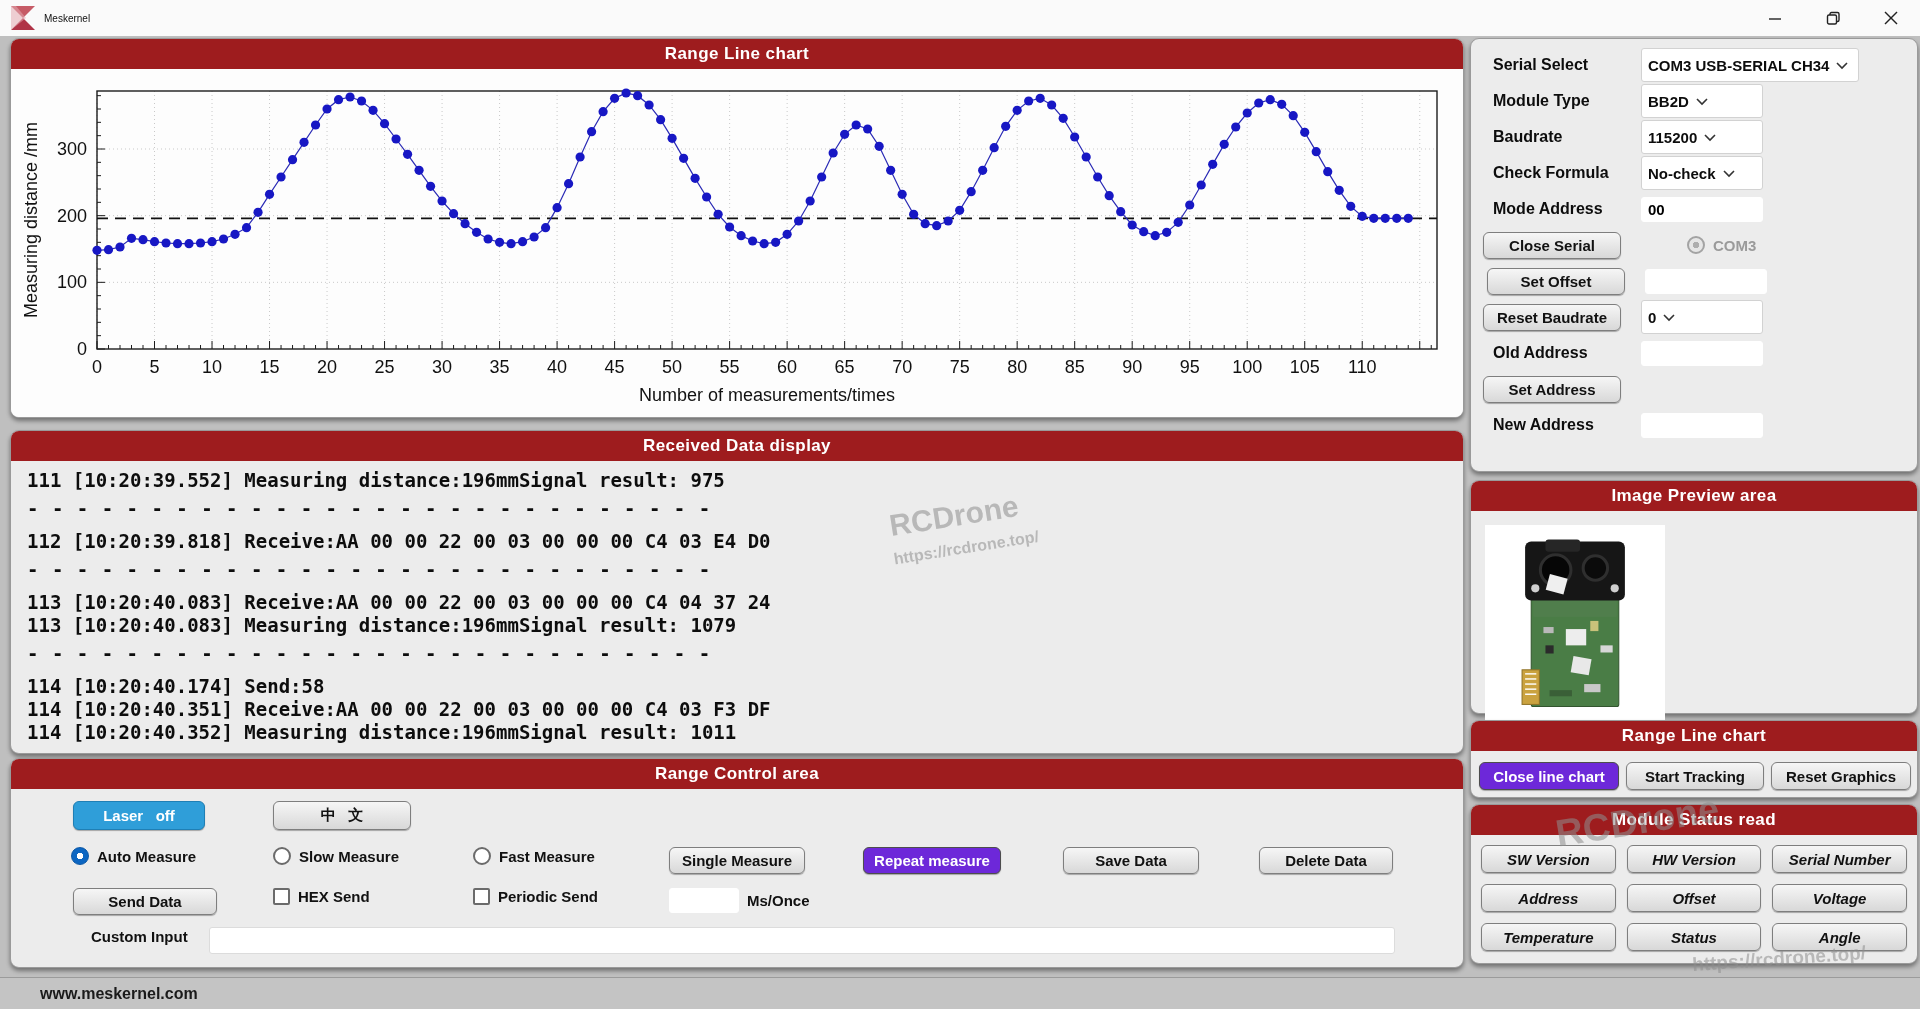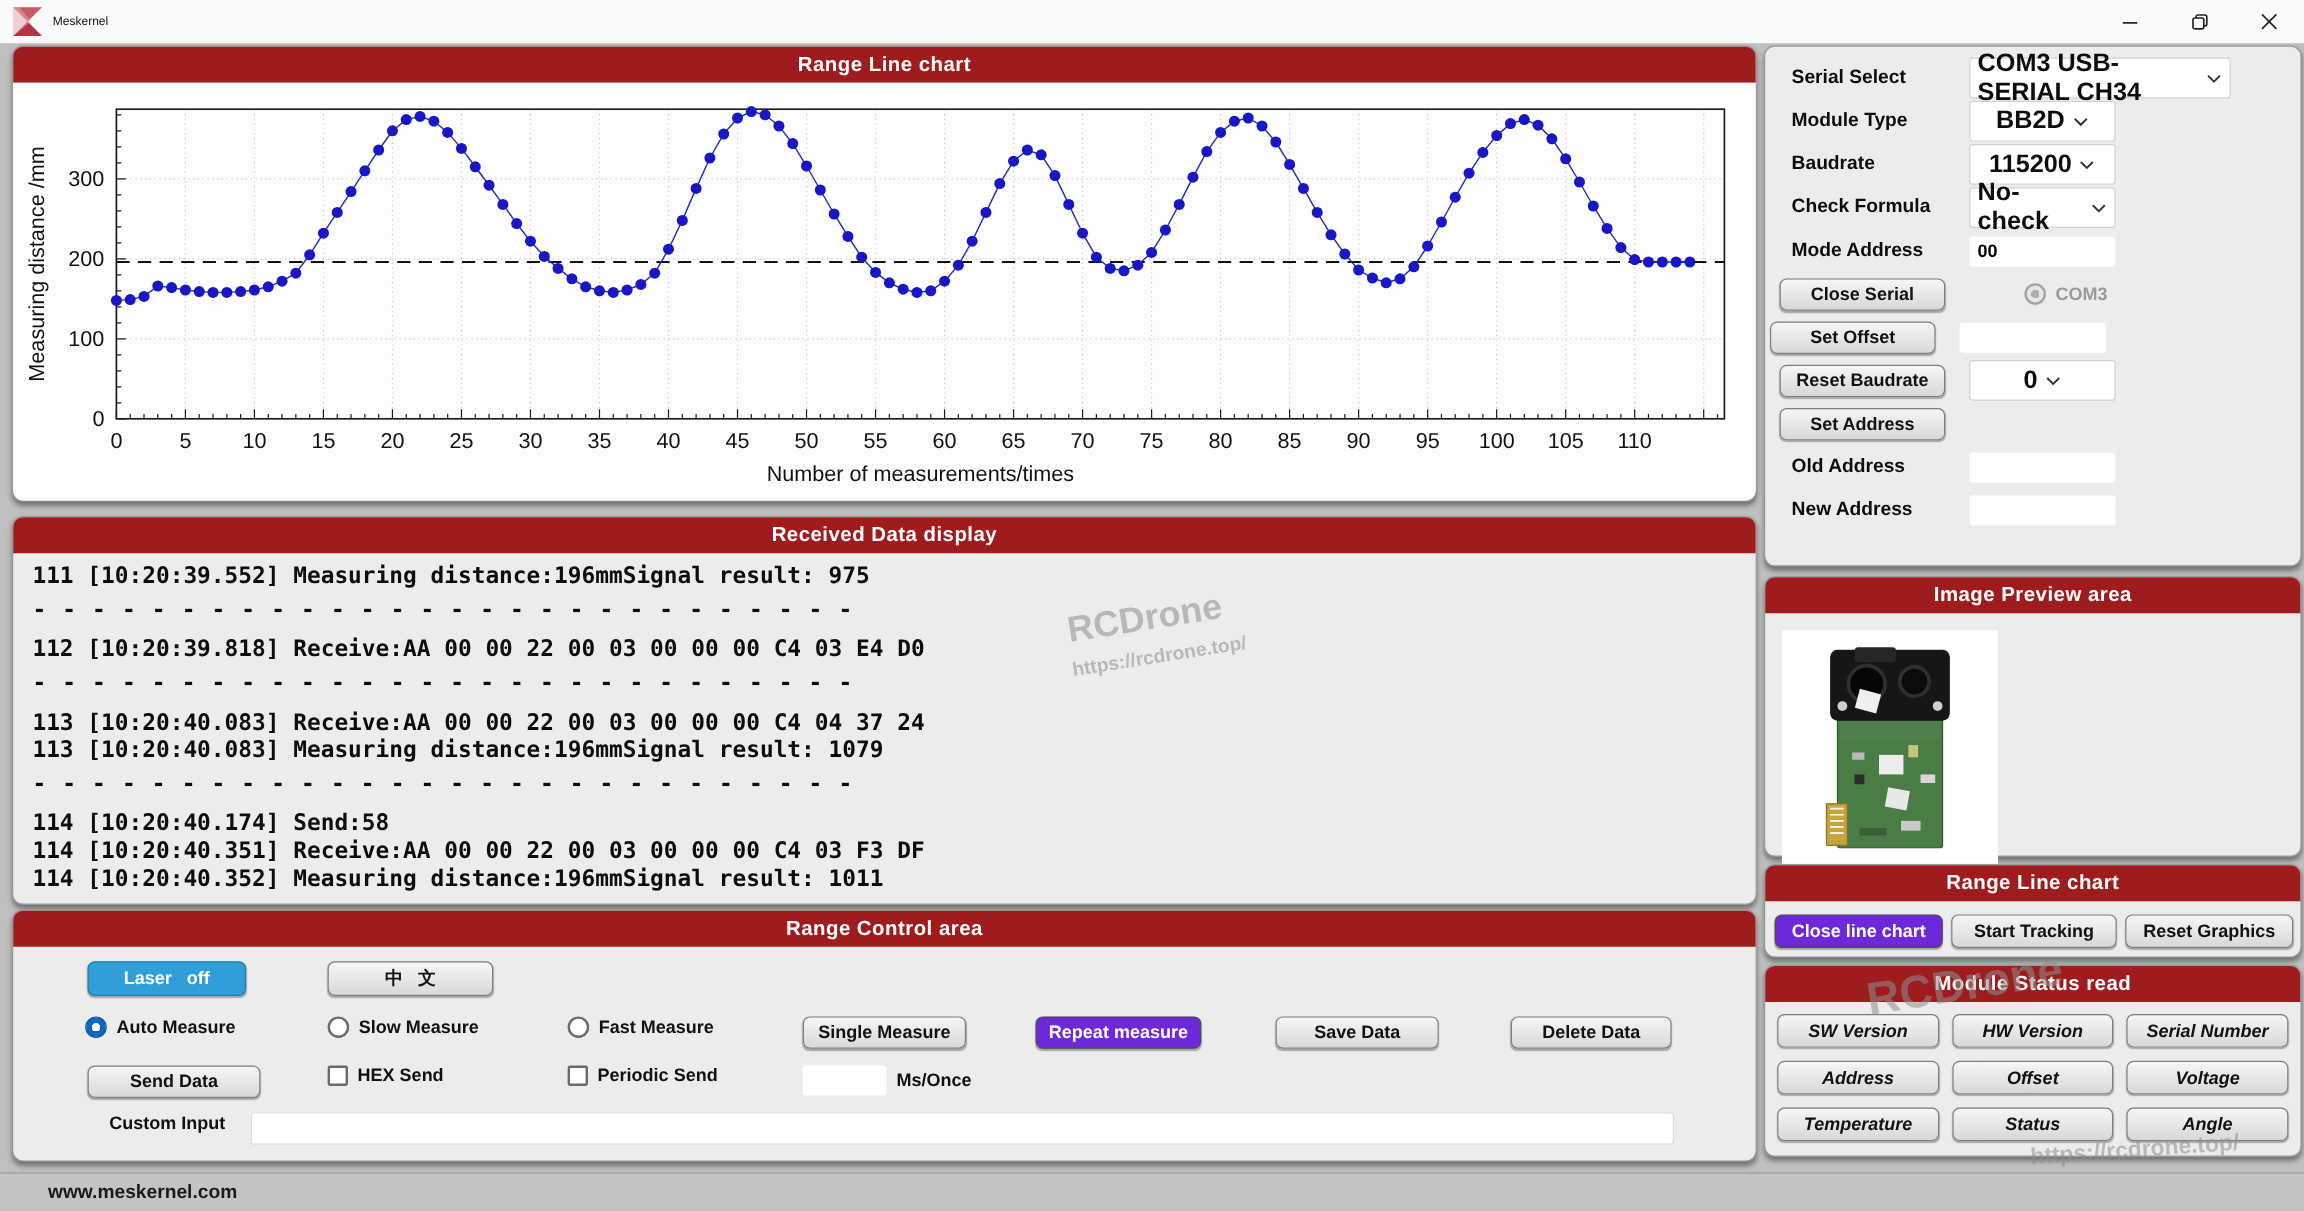--- a/index.html
+++ b/index.html
@@ -63,22 +63,22 @@
   .checkbox{width:17px;height:17px;box-sizing:border-box;background:#fff;border:2px solid #6b6b6b;border-radius:2px;flex:none;}
   .ctl-label{font-size:15px;font-weight:700;color:#111;margin-left:8px;white-space:pre;}
   .hrow{position:absolute;display:flex;align-items:center;}
   .tinput{background:#fff;border:1px solid #c9c9c9;border-radius:3px;height:25px;box-sizing:border-box;
     font-family:"Liberation Sans",sans-serif;font-size:15px;font-weight:700;padding:0 6px;outline:none;}
   
   .srow{display:flex;align-items:center;height:36px;padding:0 0 0 22px;}
   .srow .slabel{width:148px;font-size:16px;font-weight:700;color:#0d0d0d;}
   .dd{
     background:#fff;border:1px solid #d2d2d2;border-radius:3px;height:27px;box-sizing:border-box;
-    display:flex;align-items:center;justify-content:center;padding:16px 6px;
-    font-size:21px;font-weight:700;color:#0d0d0d;
+    display:flex;align-items:center;justify-content:flex-start;padding:16px 6px;
+    font-size:15px;font-weight:700;color:#0d0d0d;
   }
   .chev{display:flex;align-items:center;margin-left:6px;}
   .sbtn{width:138px;}
   
   .photo-card{position:absolute;left:14px;top:14px;width:180px;height:200px;background:#fff;display:flex;align-items:center;justify-content:center;}
   
   #module-status-grid{
     position:absolute;left:10px;top:10px;right:10px;
     display:grid;grid-template-columns:1fr 1fr 1fr;gap:11px 11px;
   }
@@ -570,41 +570,41 @@
       <span class="slabel">Mode Address</span>
       <input class="tinput" style="width: 122px; border-color: rgb(255, 255, 255);" value="00">
     </div>
     <div class="srow" style="padding-left:12px;gap:44px;">
       <div class="btn sbtn">Close Serial</div>
       <div class="hrow" style="position:static;margin-left:22px;">
         <div class="radio disabled"></div>
         <span class="ctl-label" style="color:#9a9a9a;">COM3</span>
       </div>
     </div>
-    <div class="srow" style="padding-left:4px;">
+    <div class="srow" style="padding-left:16px;">
       <div class="btn sbtn">Set Offset</div>
       <input class="tinput" style="width: 122px; margin-left: 20px; border-color: rgb(255, 255, 255);" value="">
     </div>
     <div class="srow" style="padding-left:12px;">
       <div class="btn sbtn">Reset Baudrate</div>
       <div class="dd" style="width:122px;margin-left:20px;">
         <span>0</span>
         <span class="chev">
             <svg width="14" height="9">
               <polyline points="2,2 7,7 12,2" stroke="#333" stroke-width="1.6" fill="none"></polyline>
             </svg>
           </span>
       </div>
     </div>
-    <div class="srow" style="padding-left:12px;">
-      <div class="btn sbtn">Set Address</div>
-    </div>
     <div class="srow">
       <span class="slabel">Old Address</span>
       <input class="tinput" style="width: 122px; border-color: rgb(255, 255, 255);" value="">
+    </div>
+    <div class="srow" style="padding-left:12px;">
+      <div class="btn sbtn">Set Address</div>
     </div>
     <div class="srow">
       <span class="slabel">New Address</span>
       <input class="tinput" style="width: 122px; border-color: rgb(255, 255, 255);" value="">
     </div>
   </div>
 </div>
 
 <div class="panel" id="image-panel" style="left:1470px;top:480px;width:446px;height:232px;">
   <div class="panel-header">Image Preview area</div>

